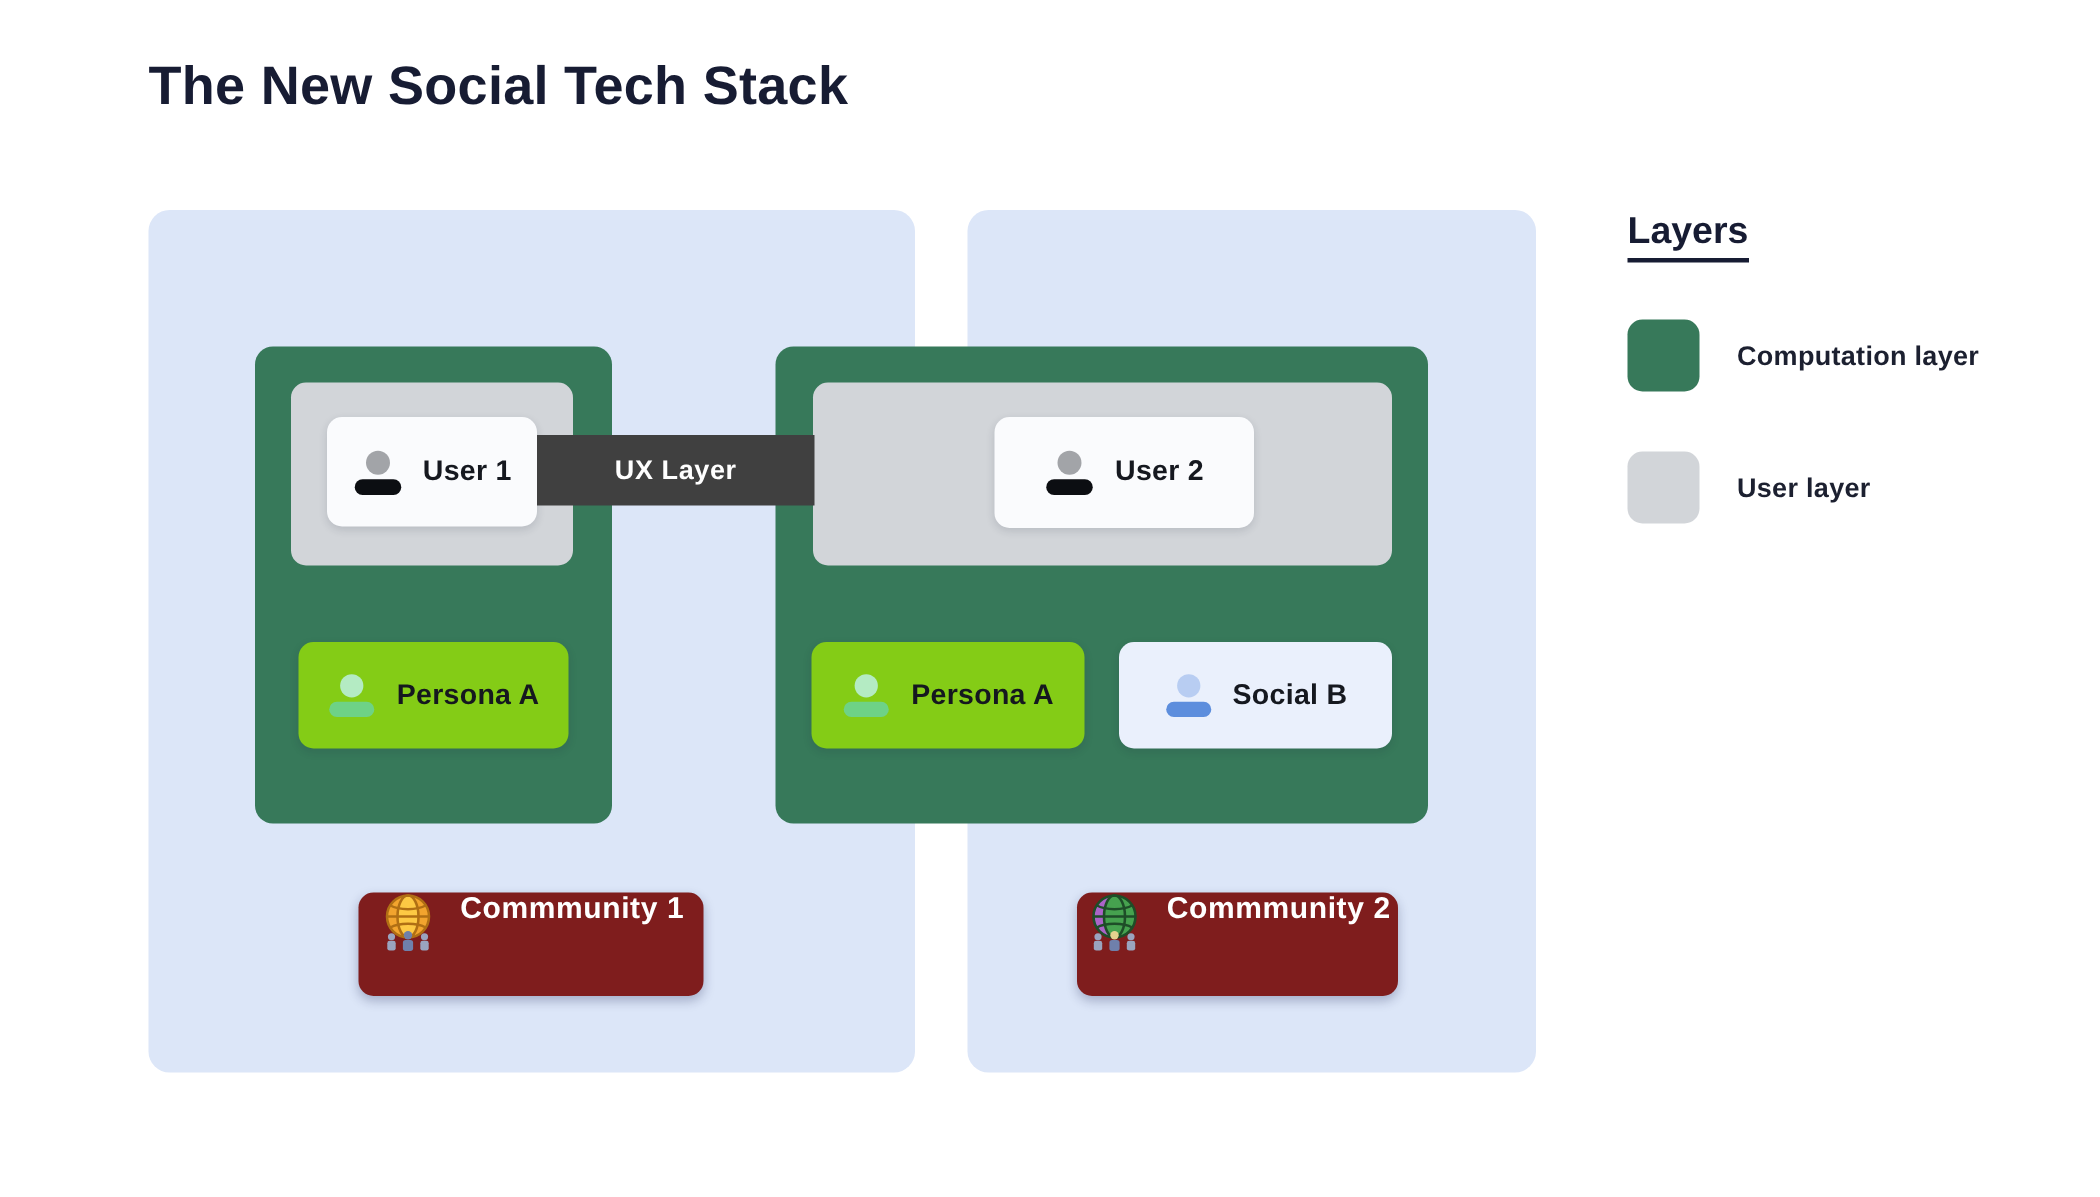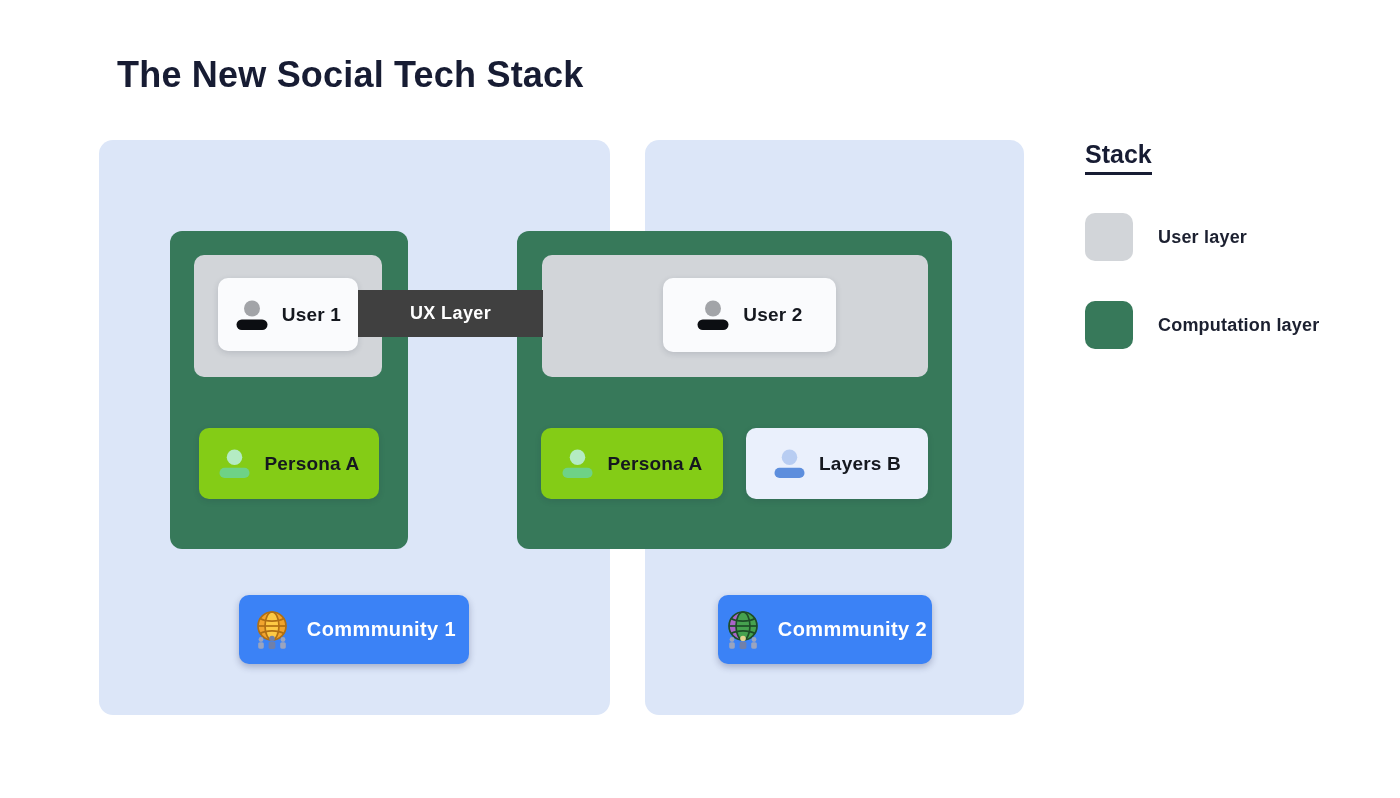--- a/index.html
+++ b/index.html
@@ -3,21 +3,21 @@
 <meta charset="utf-8">
 <style>
   html,body { margin:0; padding:0; background:#ffffff; }
   .canvas {
     position:relative; width:1400px; height:798px; overflow:hidden;
     background:#ffffff;
     font-family:"Liberation Sans","DejaVu Sans",sans-serif;
     color:#171c33;
   }
   .title {
-    position:absolute; left:99px; top:36px; margin:18px;
+    position:absolute; left:99px; top:36px; margin:0;
     font-size:36px; font-weight:800; letter-spacing:0.2px; color:#171c33;
   }
   .panel {
     position:absolute; top:140px; height:575px;
     background:#dce6f8; border-radius:14px;
   }
   .panel.p1 { left:99px;  width:511px; }
   .panel.p2 { left:645px; width:379px; }
   .green-box {
     position:absolute; top:231px; height:318px;
@@ -46,22 +46,22 @@
   .card.pa2 { left:541px; top:428px; width:182px; height:71px; }
   .card.pb  { left:746px; top:428px; width:182px; height:71px; }
   .connector {
     position:absolute; left:358px; top:290px; width:185px; height:47px;
     background:#404040; z-index:6;
     display:flex; align-items:center; justify-content:center;
     color:#ffffff; font-size:18px; font-weight:700; letter-spacing:0.4px;
   }
   .community {
     position:absolute; top:595px; height:69px; z-index:4;
-    background:#3b82f6; border-radius:10px;
-    display:flex; align-items:center; justify-content:center; gap:15px;
+    background:#7f1d1d; border-radius:10px;
+    display:flex; justify-content:center; gap:15px;
     color:#ffffff; font-size:20px; font-weight:700; letter-spacing:0.4px;
     box-shadow:0 3px 7px rgba(20,30,80,0.28);
   }
   .community.c1 { left:239px; width:230px; }
   .community.c2 { left:718px; width:214px; }
   .legend { position:absolute; left:1085px; top:140px; width:300px; }
   .legend-title {
     display:inline-block; margin:0 0 38px 0;
     font-size:25px; font-weight:800; color:#171c33;
     border-bottom:3px solid #171c33; padding-bottom:3px;
@@ -121,21 +121,21 @@
       <rect x="1.5" y="20.5" width="31" height="10.5" rx="5.25" fill="#6ed286"></rect>
     </svg>
     <span>Persona A</span>
   </div>
 
   <div class="card persona-blue pb">
     <svg class="icon" width="33" height="31" viewBox="0 0 34 32">
       <circle cx="17" cy="9.5" r="8" fill="#b8cdf2"></circle>
       <rect x="1.5" y="20.5" width="31" height="10.5" rx="5.25" fill="#5d8edd"></rect>
     </svg>
-    <span>Layers B</span>
+    <span>Social B</span>
   </div>
 
   <div class="community c1">
     <svg class="icon" width="40" height="40" viewBox="0 0 40 40">
       <circle cx="20" cy="16" r="14" fill="#f2a42e"></circle>
       <ellipse cx="20" cy="16" rx="7" ry="14" fill="#fdc944"></ellipse>
       <g fill="none" stroke="#b06f14" stroke-width="1.7">
         <circle cx="20" cy="16" r="14"></circle>
         <ellipse cx="20" cy="16" rx="7" ry="14"></ellipse>
         <line x1="6" y1="16" x2="34" y2="16"></line>
@@ -171,24 +171,24 @@
         <circle cx="20" cy="28.5" r="2.8" fill="#e4d28f"></circle>
           <rect x="16.6" y="31.6" width="6.8" height="7.4" rx="1.8" fill="#6f80ab"></rect>
         <circle cx="31" cy="29.5" r="2.4" fill="#9aa4bf"></circle>
           <rect x="28.2" y="32.2" width="5.6" height="6.5" rx="1.6" fill="#9aa4bf"></rect>
       </g>
     </svg>
     <span>Commmunity 2</span>
   </div>
 
   <div class="legend">
-    <h2 class="legend-title">Stack</h2>
+    <h2 class="legend-title">Layers</h2>
+    <div class="legend-row">
+      <div class="legend-swatch" style="background: rgb(55, 121, 90);"></div>
+      <span class="legend-label">Computation layer</span>
+    </div>
     <div class="legend-row">
       <div class="legend-swatch" style="background: rgb(210, 213, 217);"></div>
       <span class="legend-label">User layer</span>
-    </div>
-    <div class="legend-row">
-      <div class="legend-swatch" style="background: rgb(55, 121, 90);"></div>
-      <span class="legend-label">Computation layer</span>
     </div>
   </div>
 
 </div>
 
 </body></html>

